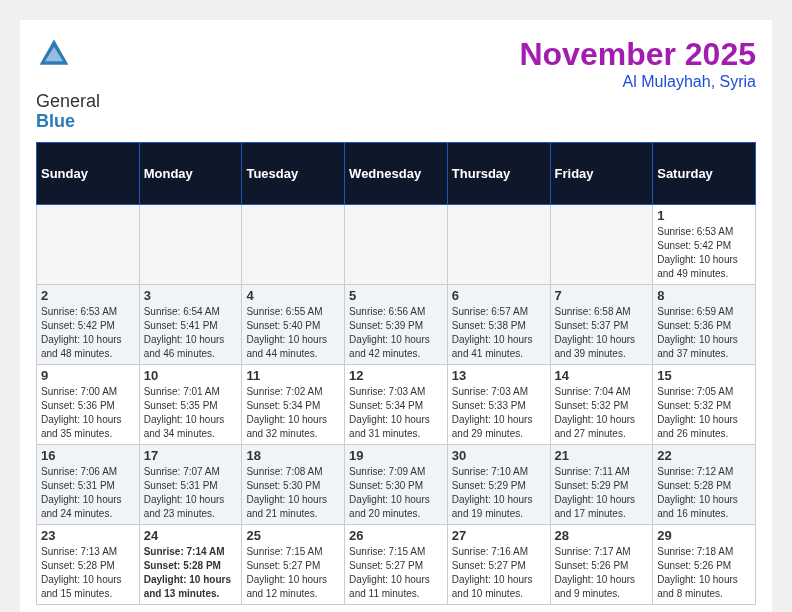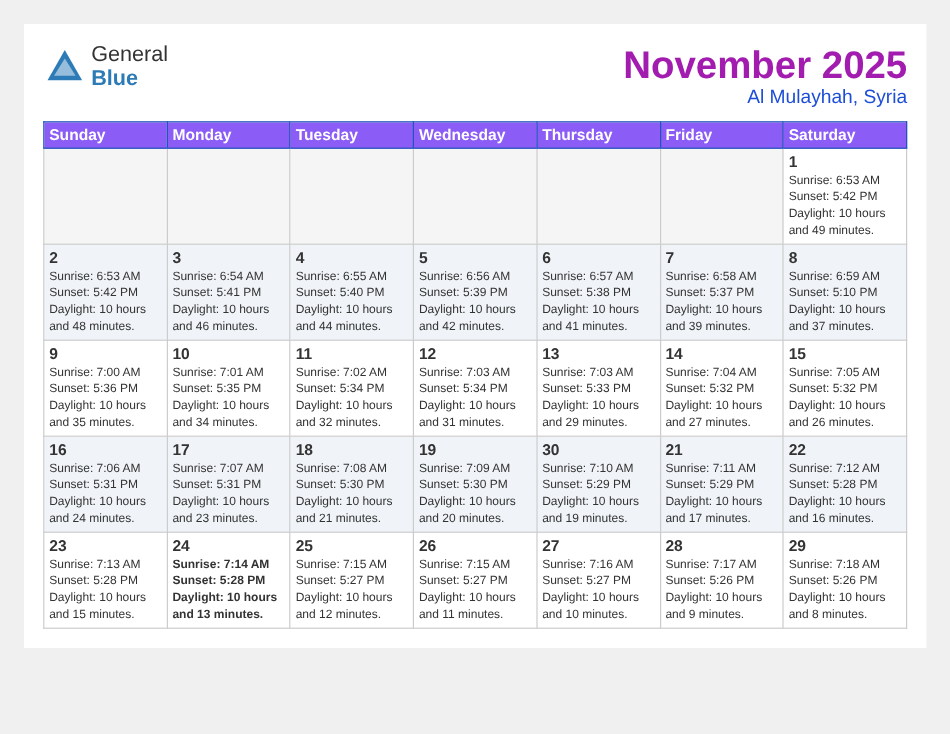--- a/index.html
+++ b/index.html
@@ -17,22 +17,23 @@
       padding: 16px;
     }
     .header-area {
       display: flex;
       justify-content: space-between;
       align-items: flex-start;
       margin-bottom: 10px;
     }
     .logo {
       display: flex;
-      align-items: center;
-      gap: 4px;
+      align-items: flex-start;
+      gap: 20px;
+      flex-direction: column;
     }
     .logo-text {
       font-size: 18px;
       font-weight: normal;
       line-height: 1.1;
     }
     .logo-general { color: #333; }
     .logo-blue { color: #2c7bb6; font-weight: bold; }
     .logo-icon {
       width: 36px;
@@ -49,25 +50,25 @@
     .location-title {
       font-size: 16px;
       color: #1d4ed8;
     }
     .calendar {
       width: 100%;
       border-collapse: collapse;
       border: 1px solid #ccc;
     }
     .calendar th {
-      background: #8b5cf6;
+      background: #0f172a;
       color: #fff;
       font-size: 13px;
       font-weight: bold;
-      padding: 3px 4px;
+      padding: 23px 4px;
       text-align: left;
       border: 1px solid #2255bb;
     }
     .calendar td {
       vertical-align: top;
       border: 1px solid #ccc;
       padding: 3px 4px;
       width: calc(100% / 7);
       min-height: 80px;
       font-size: 10.5px;
@@ -183,21 +184,21 @@
           <td>
             <span class="day-num">7</span>
             <div class="day-info" style="white-space: pre-line;">Sunrise: 6:58 AM
 Sunset: 5:37 PM
 Daylight: 10 hours
 and 39 minutes.</div>
           </td>
           <td>
             <span class="day-num">8</span>
             <div class="day-info" style="white-space: pre-line;">Sunrise: 6:59 AM
-Sunset: 5:10 PM
+Sunset: 5:36 PM
 Daylight: 10 hours
 and 37 minutes.</div>
           </td>
         </tr>
         <tr>
           <td>
             <span class="day-num">9</span>
             <div class="day-info" style="white-space: pre-line;">Sunrise: 7:00 AM
 Sunset: 5:36 PM
 Daylight: 10 hours

